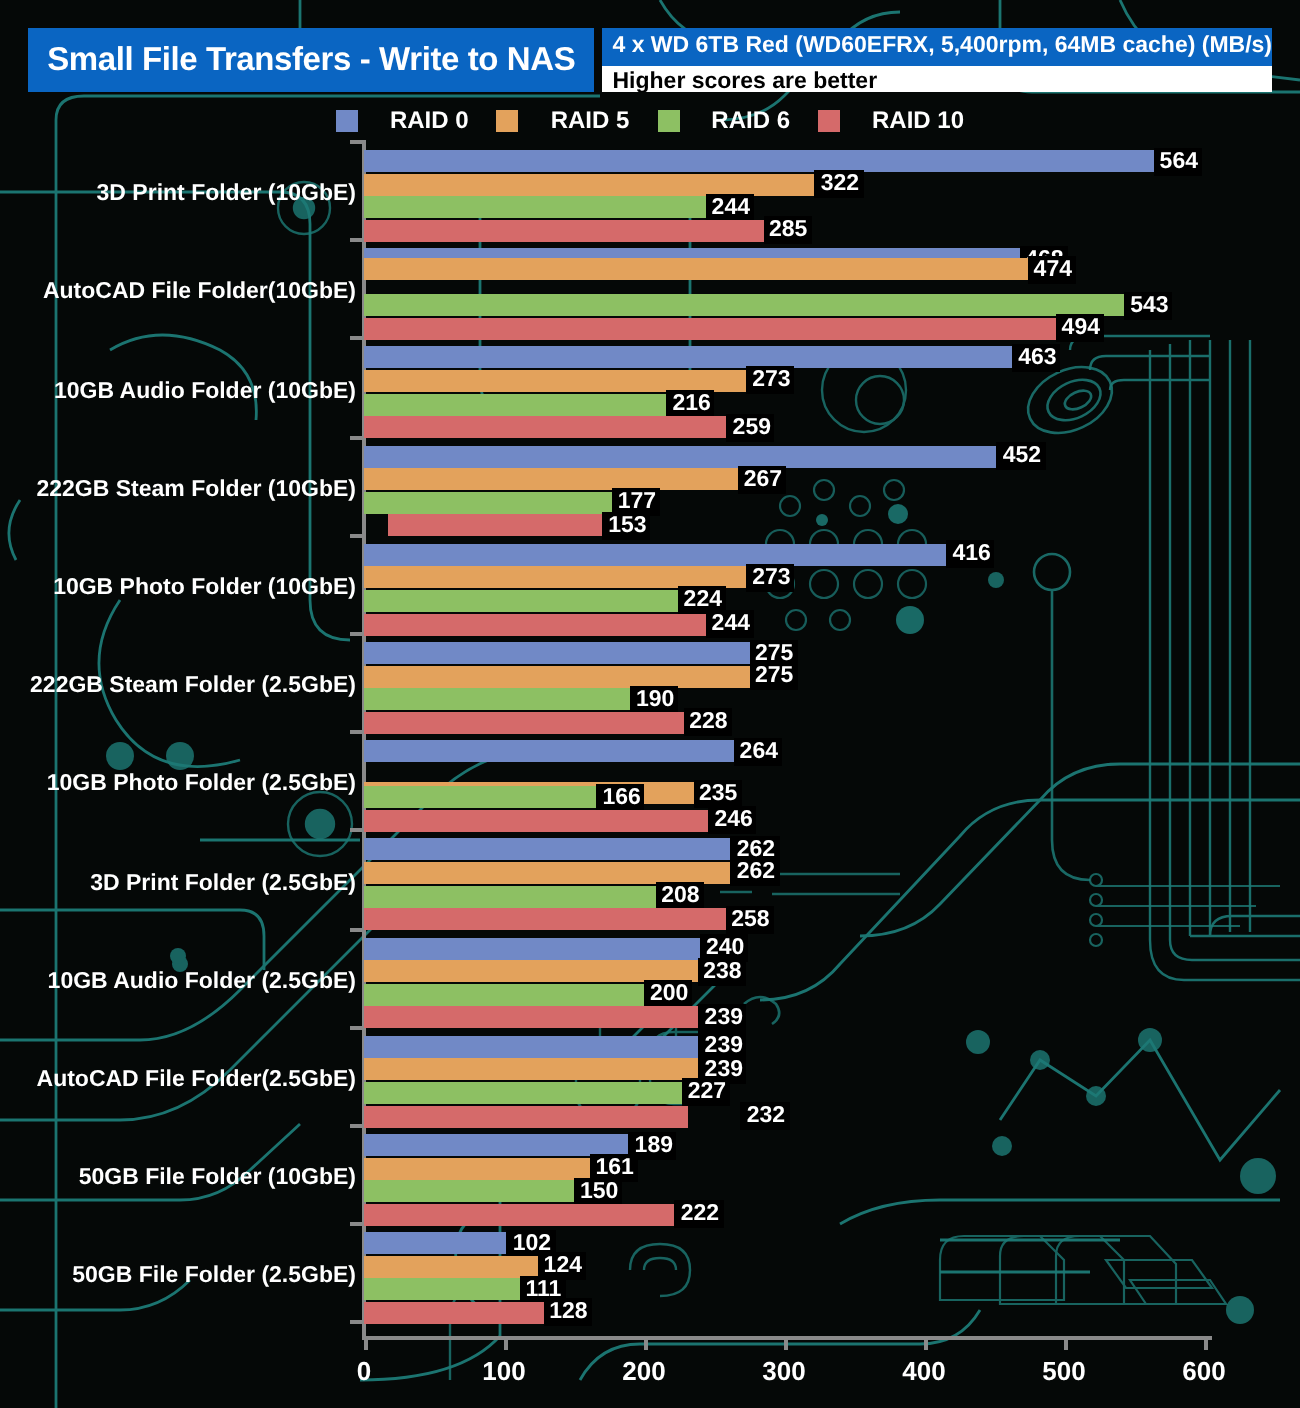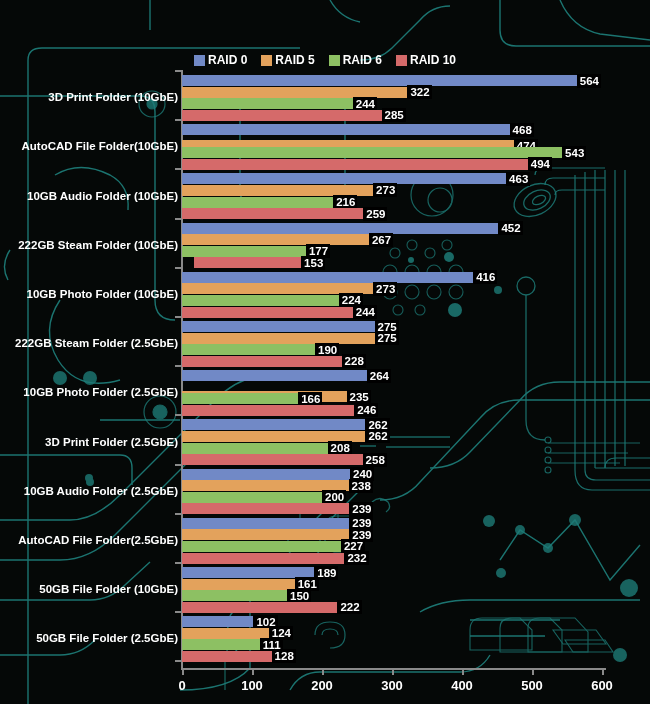--- a/index.html
+++ b/index.html
@@ -82,21 +82,21 @@
     left: 0;
     top: 50px;
     width: 650px;
     height: 20px;
     display: flex;
     align-items: center;
     justify-content: center;
     gap: 14px;
     z-index: 5;
   }
-  .legend-item { display: flex; align-items: center; gap: 3px; }
+  .legend-item { display: flex; align-items: center; gap: 16px; }
   .legend-swatch { width: 11px; height: 11px; display: block; }
   .legend-label {
     color: #ffffff;
     font-size: 12px;
     font-weight: bold;
     white-space: nowrap;
   }
 
   
   .plot {
@@ -299,20 +299,27 @@
         <path d="M288 534 Q288 524 298 524 L310 524 Q320 524 320 534 L320 546 Q320 556 310 556 L298 556 Q288 556 288 546 Z"></path>
       </g>
       <g fill="none" stroke="#1d7a76" stroke-width="1.3" opacity="0.8">
         <path d="M386 437 L450 437 M386 447 L450 447"></path>
         <path d="M360 440 L376 440 M360 446 L376 446"></path>
         <path d="M372 502 Q380 495 388 502 Q392 508 386 512"></path>
       </g>
     </svg>
   </div>
 
+  <div class="header-row">
+    <div class="title-block">Small File Transfers - Write to NAS</div>
+    <div class="subtitle-block">
+      <div class="subtitle-top">4 x WD 6TB Red (WD60EFRX, 5,400rpm, 64MB cache) (MB/s)</div>
+      <div class="subtitle-bottom">Higher scores are better</div>
+    </div>
+  </div>
 
   <div class="legend">
     <div class="legend-item">
       <span class="legend-swatch" style="background:#7189c6"></span>
       <span class="legend-label">RAID 0</span>
     </div>
     <div class="legend-item">
       <span class="legend-swatch" style="background:#e3a25c"></span>
       <span class="legend-label">RAID 5</span>
     </div>
@@ -398,21 +405,21 @@
           <div class="bar-row" style="top: 34.8px;">
             <span class="bar" style="width: 199.5px; background: rgb(213, 106, 106);"></span>
             <span class="bar-value">285</span>
           </div>
         </div>
         <div class="group" style="top: 54.2px;">
           <div class="bar-row" style="top: 0px;">
             <span class="bar" style="width: 327.6px; background: rgb(113, 137, 198);"></span>
             <span class="bar-value">468</span>
           </div>
-          <div class="bar-row" style="top: 16px; align-items: center;">
+          <div class="bar-row" style="top: 5px; align-items: center;">
             <span class="bar" style="width: 331.8px; background: rgb(227, 162, 92);"></span>
             <span class="bar-value">474</span>
           </div>
           <div class="bar-row" style="top: 23.2px;">
             <span class="bar" style="width: 380.1px; background: rgb(141, 192, 99);"></span>
             <span class="bar-value">543</span>
           </div>
           <div class="bar-row" style="top: 34.8px;">
             <span class="bar" style="width: 345.8px; background: rgb(213, 106, 106);"></span>
             <span class="bar-value">494</span>
@@ -550,21 +557,21 @@
             <span class="bar-value">239</span>
           </div>
           <div class="bar-row" style="top: 11.6px;">
             <span class="bar" style="width: 167.3px; background: rgb(227, 162, 92);"></span>
             <span class="bar-value">239</span>
           </div>
           <div class="bar-row" style="top: 23.2px;">
             <span class="bar" style="width: 158.9px; background: rgb(141, 192, 99);"></span>
             <span class="bar-value">227</span>
           </div>
-          <div class="bar-row" style="top: 34.8px;">
+          <div class="bar-row" style="top: 34.8px; gap: 26px;">
             <span class="bar" style="width: 162.4px; background: rgb(213, 106, 106);"></span>
             <span class="bar-value">232</span>
           </div>
         </div>
         <div class="group" style="top: 497px;">
           <div class="bar-row" style="top: 0px;">
             <span class="bar" style="width: 132.3px; background: rgb(113, 137, 198);"></span>
             <span class="bar-value">189</span>
           </div>
           <div class="bar-row" style="top: 11.6px;">

